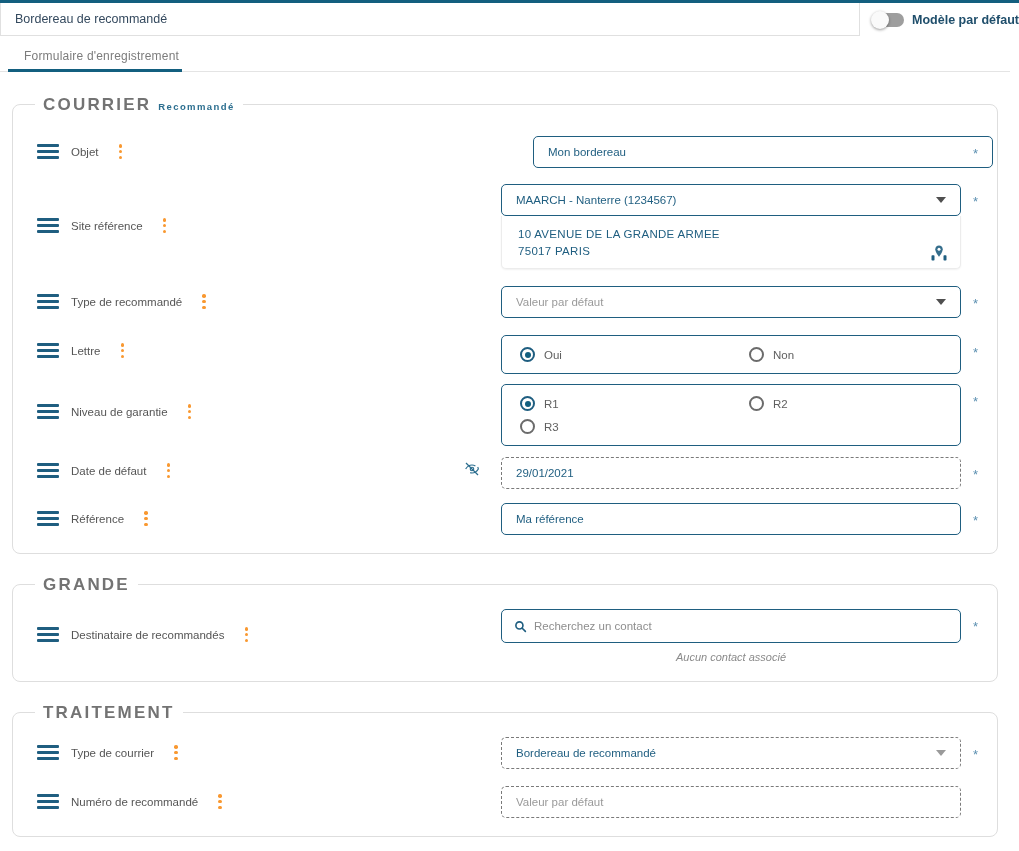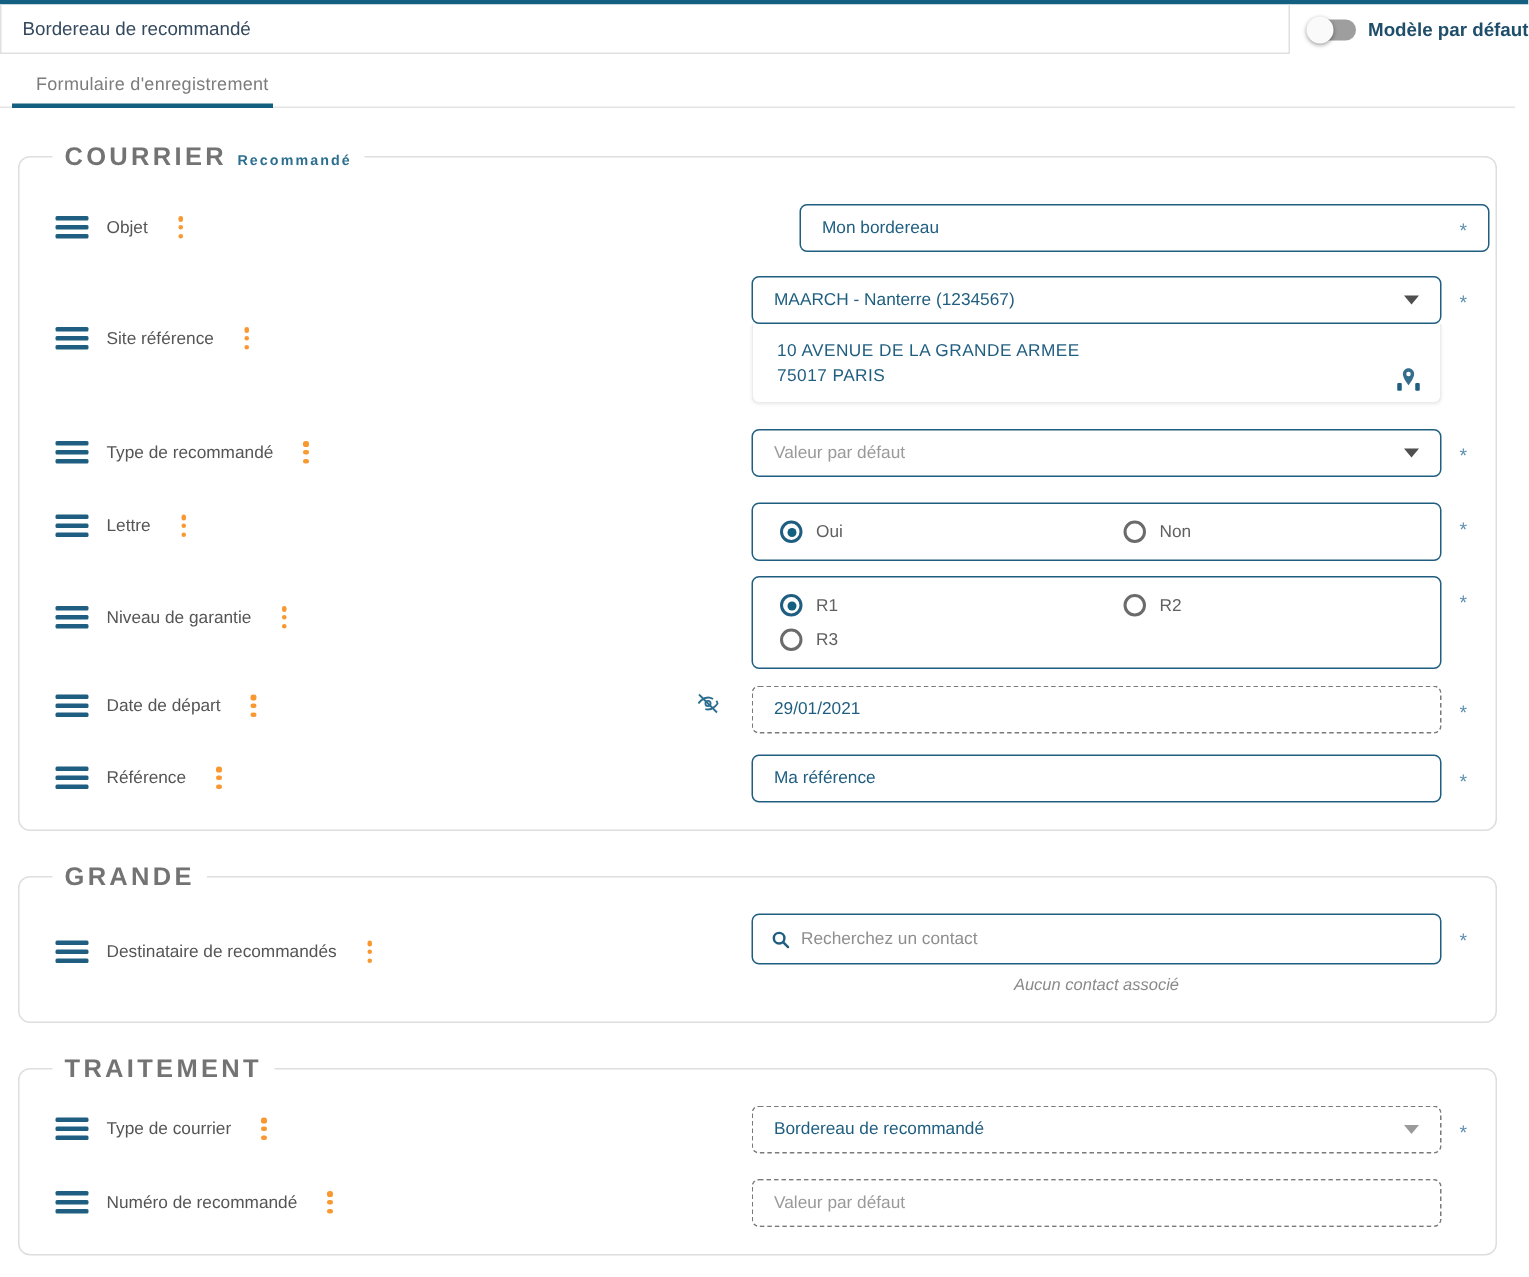--- a/index.html
+++ b/index.html
@@ -422,21 +422,21 @@
       <span class="req-star" style="left:960px; top:290px;">*</span>
     </div>
 
     <div class="row" style="top:0;">
       <div class="label-cell" style="top:358px;">
         <span class="drag-handle">
             <span></span>
             <span></span>
             <span></span>
           </span>
-        <span class="field-label">Date de départ</span>
+        <span class="field-label">Date de défaut</span>
         <span class="dots">
             <i></i>
             <i></i>
             <i></i>
           </span>
       </div>
       <span class="vis-off-icon" style="left:451px; top:356px;">
         <svg width="16" height="16" viewBox="0 0 24 24" fill="none" stroke="#2c6e8f" stroke-width="1.8">
           <path d="M3 3 L21 21"></path>
           <path d="M2.5 12s3.6-6 9.5-6c2 0 3.7.7 5.1 1.6"></path>

